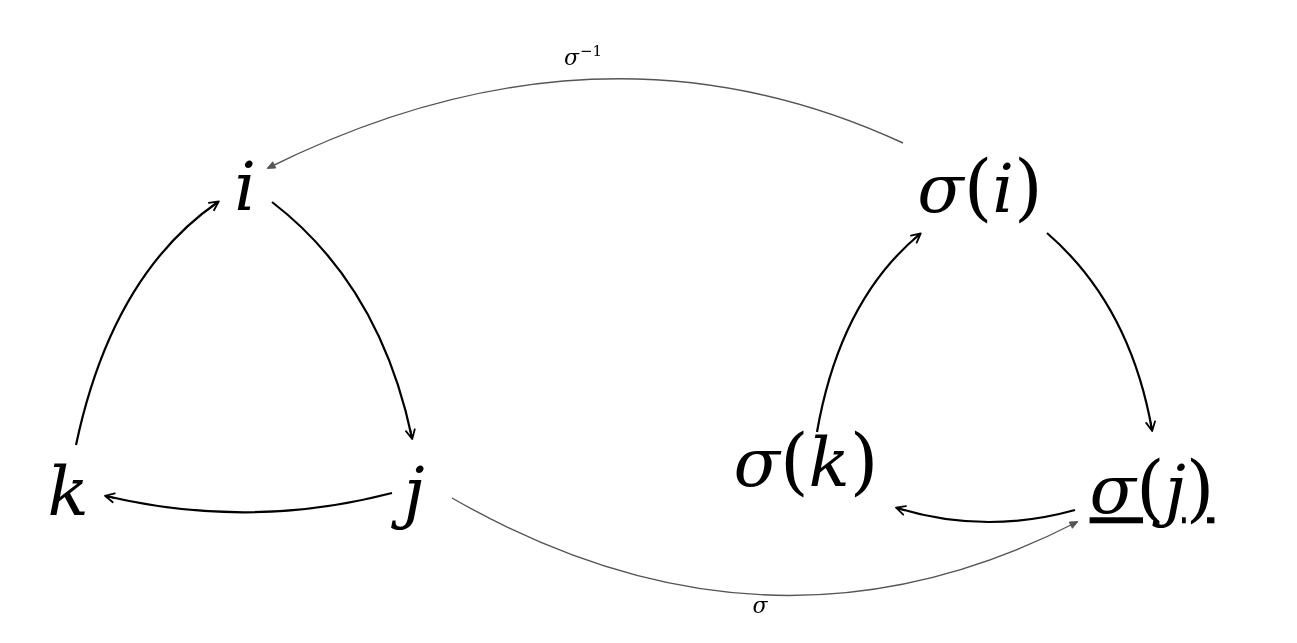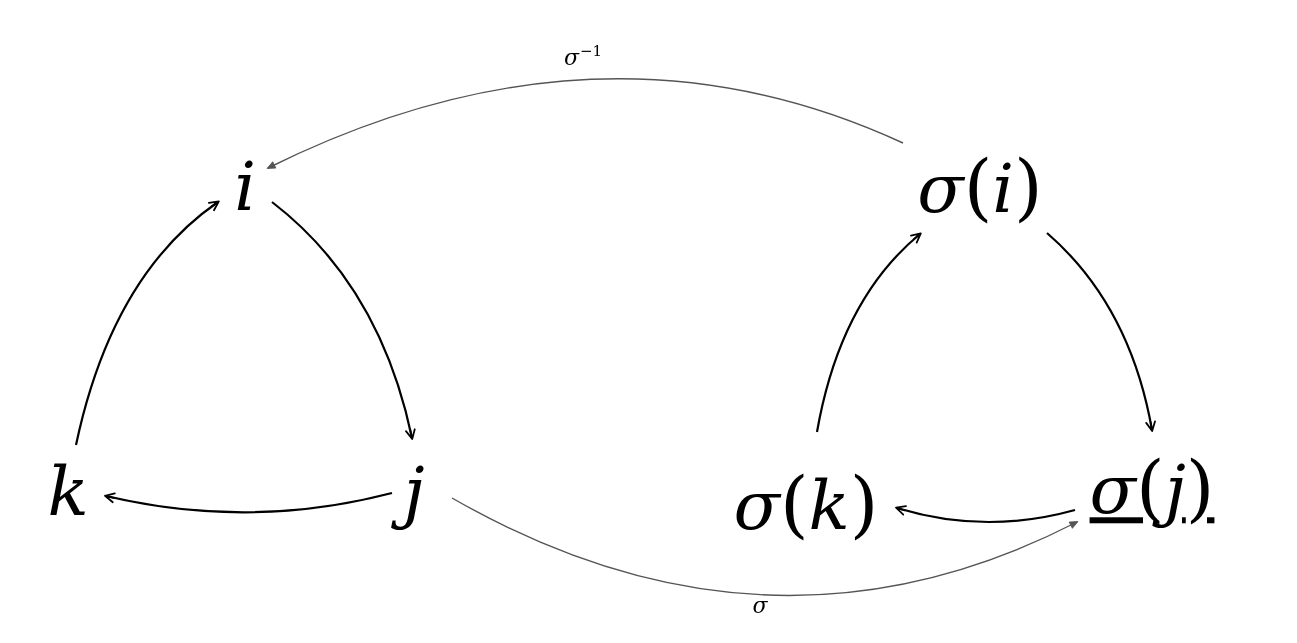--- a/index.html
+++ b/index.html
@@ -89,21 +89,21 @@
 </div>
 
 <div class="node-label node-big" style="left:68px; top:492px;">
   <span class="var">k</span>
 </div>
 
 <div class="node-label node-big" style="left:980px; top:187px;text-align:right;">
   <span class="var">σ</span><span class="paren">(</span><span class="var">i</span><span class="paren">)</span>
 </div>
 
-<div class="node-label node-big" style="left:806px; top:504px;">
+<div class="node-label node-big" style="left:806px; top:461px;">
   <span class="var">σ</span><span class="paren">(</span><span class="var">k</span><span class="paren">)</span>
 </div>
 
 <div class="node-label node-big" style="left:1152px; top:488px;text-decoration:underline;">
   <span class="var">σ</span><span class="paren">(</span><span class="var">j</span><span class="paren">)</span>
 </div>
 
 <div class="edge-label" style="left:583px; top:56px;">
   <span>σ</span><sup>−1</sup>
 </div>

